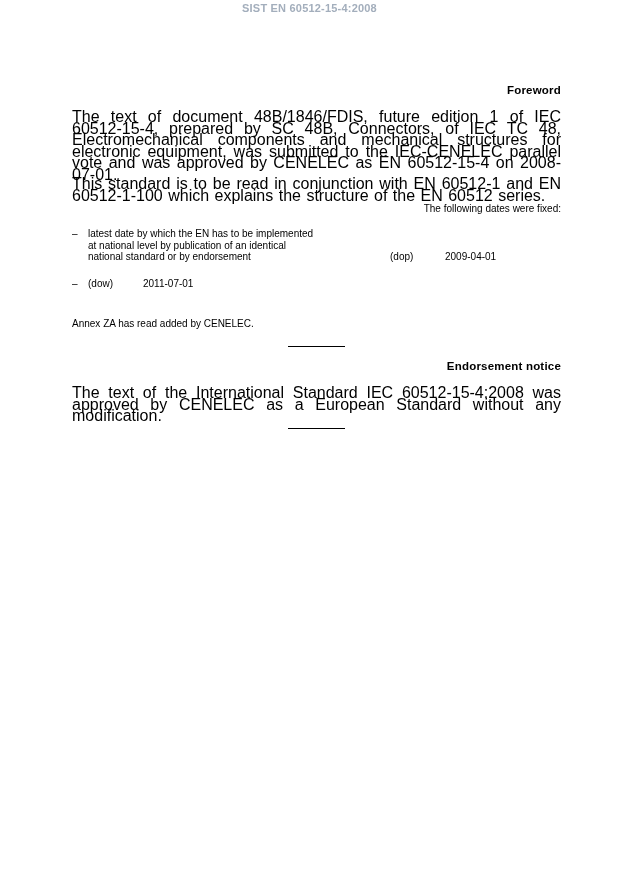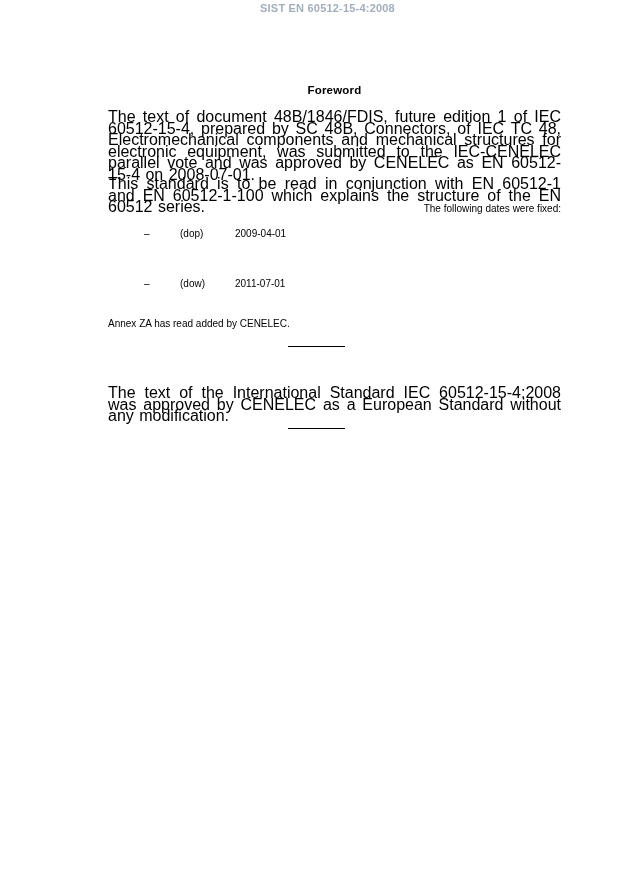--- a/index.html
+++ b/index.html
@@ -1,15 +1,15 @@
 <!DOCTYPE html>
 <html><head>
 <meta charset="utf-8">
 <style>
-  * { box-sizing: border-box; padding-left: 36px; }
+  * { box-sizing: border-box; }
   html, body { margin: 0; padding: 0; }
   body {
     width: 619px; height: 877px;
     background: #ffffff;
     font-family: "Liberation Sans", "DejaVu Sans", sans-serif;
     color: #000000;
   }
   .page {
     position: relative;
     width: 619px; height: 877px;
@@ -25,21 +25,21 @@
     letter-spacing: 0.2px;
     color: #a3aebc;
   }
 
   .hdr { top: 46px; font-size: 10px; line-height: 12px; }
   .hdr-left { position: absolute; left: 0; top: 0; white-space: nowrap; }
   .hdr-center { display: block; text-align: center; }
 
   .section-title {
     font-weight: bold; font-size: 11.5px;
-    text-align: center; letter-spacing: 0.2px;
+    text-align: right; letter-spacing: 0.2px;
   }
 
   .body-text {
     font-size: 16px; line-height: 11.6px;
     text-align: justify; word-spacing: 1px;
   }
   .plain-text { font-size: 10px; line-height: 11.6px; }
 
   .date-item { display: flex; font-size: 10px; line-height: 11.6px; }
   .date-item .dash { width: 16px; flex: 0 0 16px; }
@@ -63,32 +63,36 @@
   <div class="abs section-title" style="top:84px;">Foreword</div>
 
   <div class="abs body-text" style="top:111px;">The text of document 48B/1846/FDIS, future edition 1 of IEC 60512-15-4, prepared by SC 48B, Connectors, of IEC TC 48, Electromechanical components and mechanical structures for electronic equipment, was submitted to the IEC-CENELEC parallel vote and was approved by CENELEC as EN 60512-15-4 on 2008-07-01.</div>
 
   <div class="abs body-text" style="top:178px;">This standard is to be read in conjunction with EN 60512-1 and EN 60512-1-100 which explains the structure of the EN 60512 series.</div>
 
   <div class="abs plain-text" style="top:203px;text-align:right;">The following dates were fixed:</div>
 
   <div class="abs date-item" style="top:228px;">
     <span class="dash">–</span>
+    <span class="txt">latest date by which the EN has to be implemented
+at national level by publication of an identical
+national standard or by endorsement</span>
     <span class="lbl">(dop)</span>
     <span class="dt">2009-04-01</span>
   </div>
 
   <div class="abs date-item" style="top:278px;">
     <span class="dash">–</span>
     <span class="lbl">(dow)</span>
     <span class="dt">2011-07-01</span>
   </div>
 
   <div class="abs plain-text" style="top:318px;">Annex ZA has read added by CENELEC.</div>
 
   <div class="rule" style="top:346px;"></div>
 
+  <div class="abs section-title" style="top:360px;">Endorsement notice</div>
 
   <div class="abs body-text" style="top:387px;">The text of the International Standard IEC 60512-15-4:2008 was approved by CENELEC as a European Standard without any modification.</div>
 
   <div class="rule" style="top:428px;"></div>
 
 </div>
 
 </body></html>

